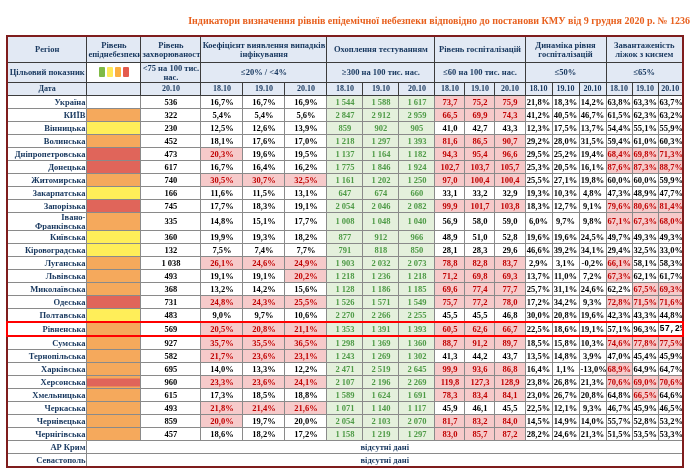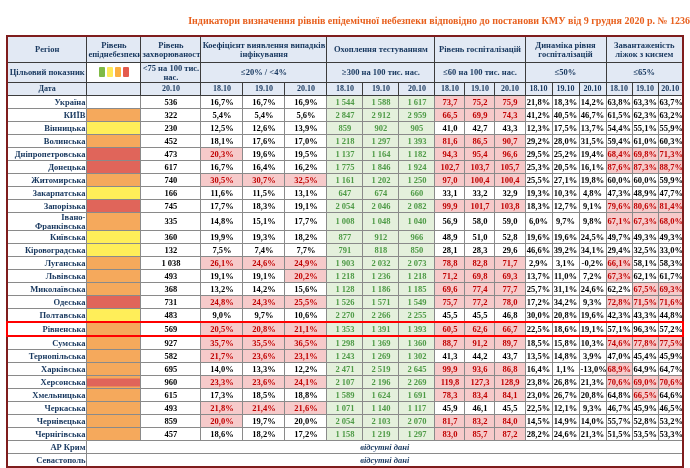--- a/index.html
+++ b/index.html
@@ -37,24 +37,24 @@
   thead tr.gtarget th,thead tr.gtarget td{height:19px;}
   thead tr.gdate th,thead tr.gdate td{height:12px;font-size:8px;}
   tbody td{height:12px;font-size:8.5px;line-height:1;color:#000;white-space:nowrap;}
   tbody td.region{
     text-align:right;padding-left:3px;color:var(--header_text,#17375E);
     white-space:normal;line-height:1.02;
   }
   tbody td.good{background:var(--good_bg,#E4F0DC);color:var(--good_text,#4E9A46);}
   tbody td.bad{background:var(--bad_bg,#F6CACA);color:var(--bad_text,#C00000);}
   .gl{border-left:1.5px solid #2a2a2a !important;}
-  tbody td.nd{color:var(--header_text,#17375E);font-style:italic;}
+  tbody td.nd{color:var(--header_text,#17375E);}
   tr.hl td{border-top:2px solid var(--highlight,#F00);border-bottom:2px solid var(--highlight,#F00);}
   tr.hl td:first-child{border-left:2px solid var(--highlight,#F00);padding-left:32px;}
-  tr.hl td:last-child{border-right:2px solid var(--highlight,#F00);}
+  tr.hl td:last-child{border-right:2px solid var(--highlight,#F00);font-family:Liberation Mono, monospace;}
   .legend{display:inline-flex;gap:2px;align-items:flex-end;}
   .legend span{display:inline-block;width:6px;height:10px;border-radius:1px;}
 </style>
 </head>
 <body>
 
 <div class="page">
   <div class="title">Індикатори визначення рівнів епідемічної небезпеки відповідно до постанови КМУ від 9 грудня 2020 р. № 1236</div>
 
 
@@ -374,21 +374,21 @@
           <td class="gl" style="background: rgb(245, 169, 92);"></td>
           <td class="gl">1 038</td>
           <td class="gl bad">26,1%</td>
           <td class="bad">24,6%</td>
           <td class="bad">24,9%</td>
           <td class="gl good">1 903</td>
           <td class="good">2 032</td>
           <td class="good">2 073</td>
           <td class="gl bad">78,8</td>
           <td class="bad">82,8</td>
-          <td class="bad">71,7</td>
+          <td class="bad">83,7</td>
           <td class="gl">2,9%</td>
           <td>3,1%</td>
           <td>-0,2%</td>
           <td class="gl bad">66,1%</td>
           <td>58,1%</td>
           <td>58,3%</td>
         </tr>
         <tr>
           <td class="region">Львівська</td>
           <td class="gl" style="background: rgb(245, 169, 92);"></td>

